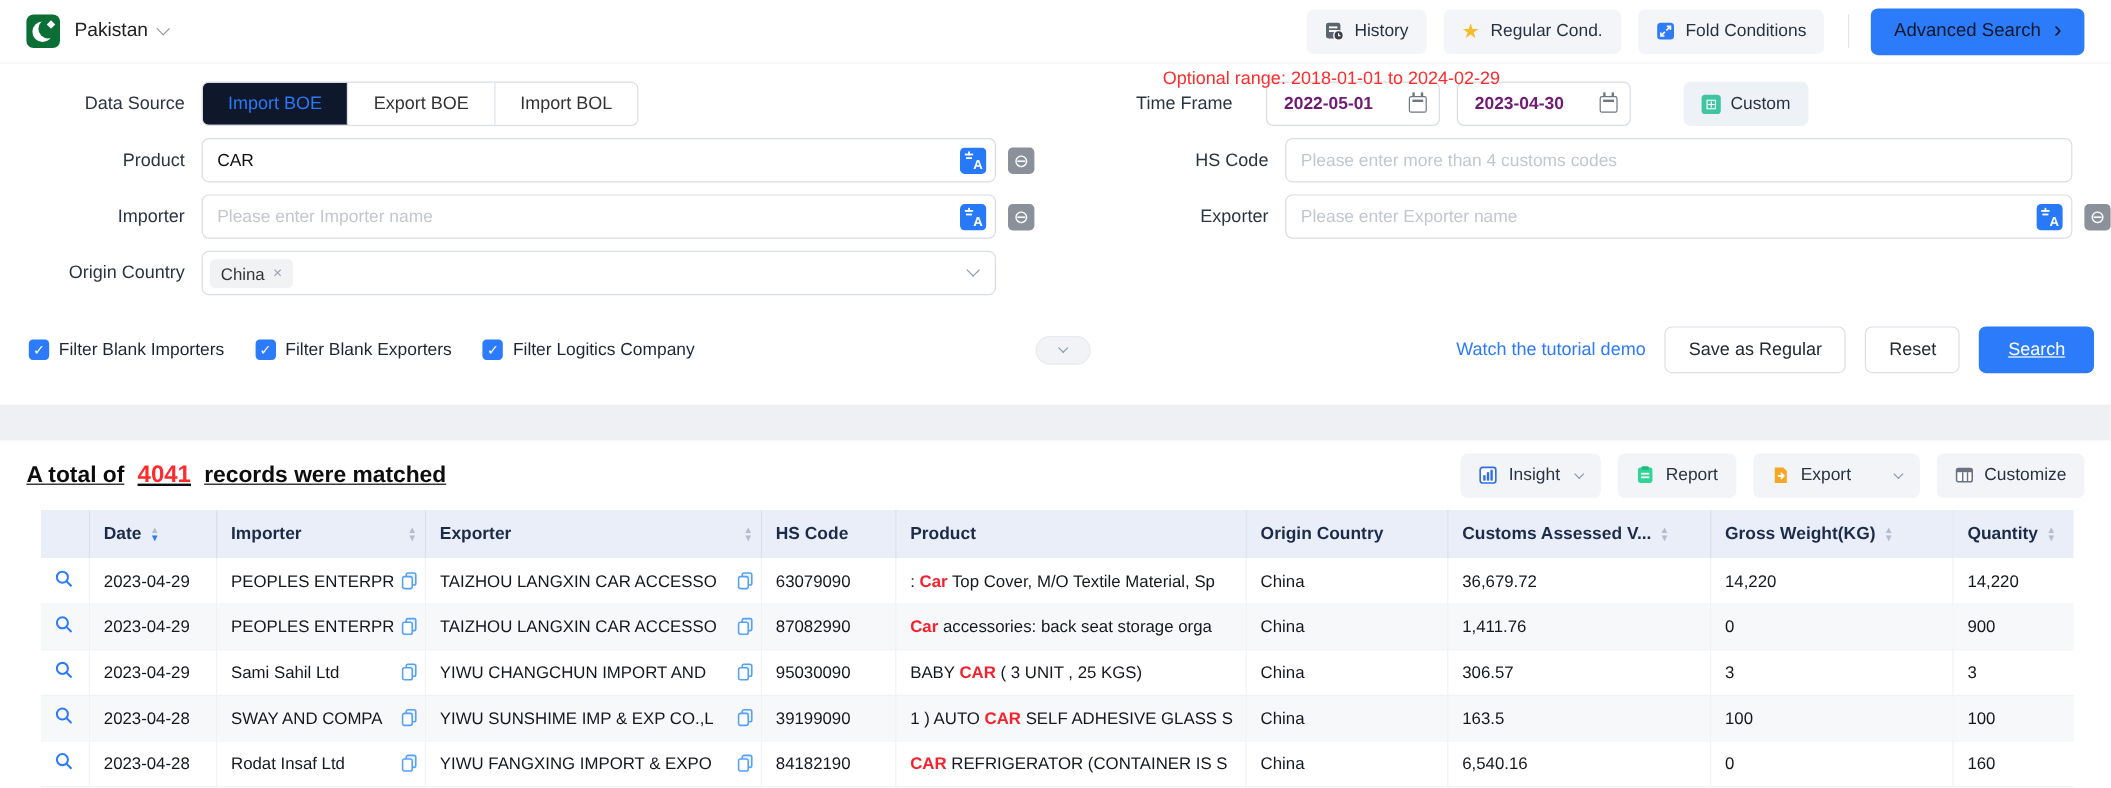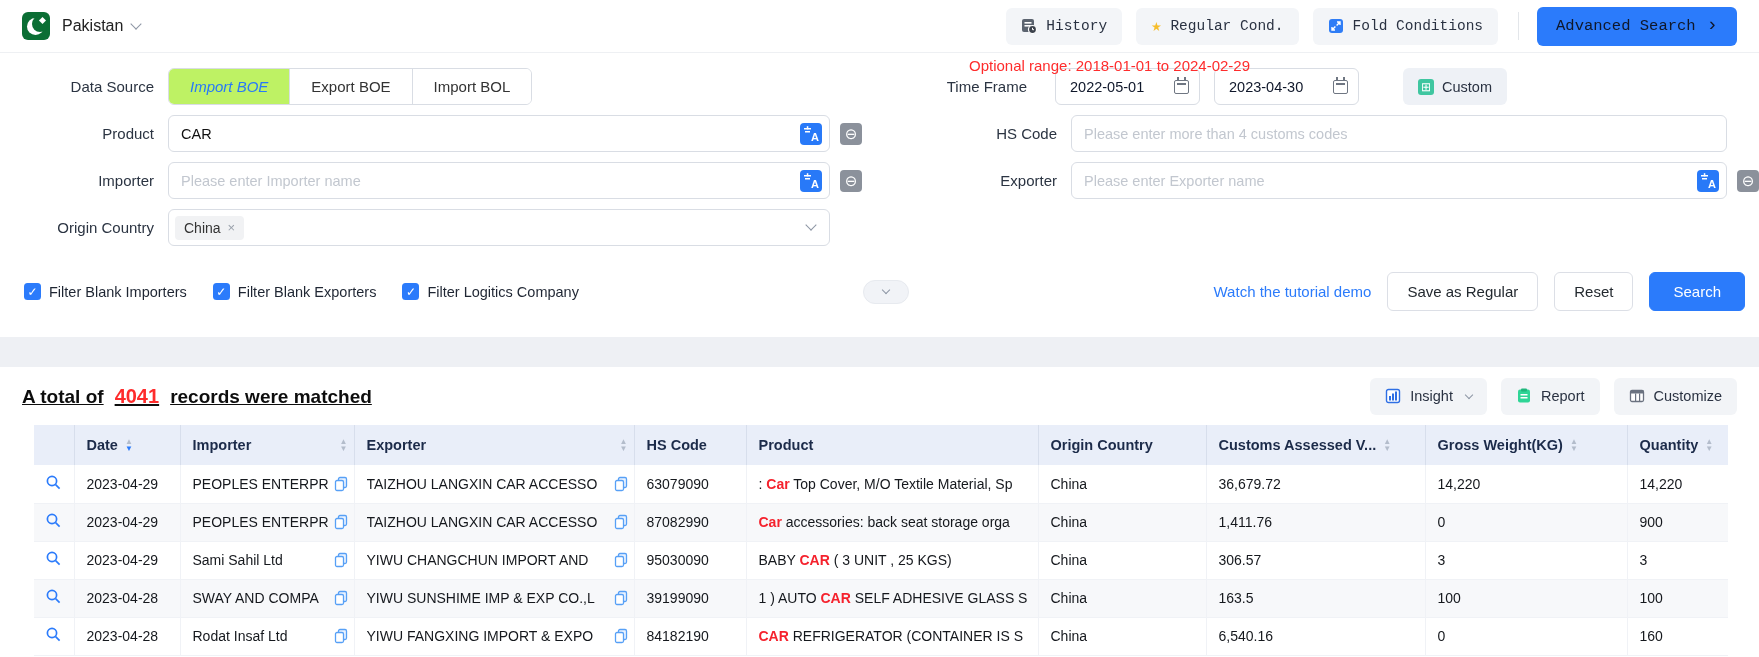--- a/index.html
+++ b/index.html
@@ -14,43 +14,43 @@
   .flag { width:28px; height:28px; border-radius:6px; background:#0b6e34;
           position:relative; overflow:hidden; flex:none; }
   .flag .c1 { position:absolute; width:17px; height:17px; border-radius:50%; background:#fff; left:5px; top:6px; }
   .flag .c2 { position:absolute; width:16px; height:16px; border-radius:50%; background:#0b6e34; left:10px; top:4px; }
   .flag .st { position:absolute; width:5px; height:5px; background:#fff; right:5px; top:6px;
               transform:rotate(45deg); }
   .country { font-size:16px; color:#222; margin:0 9px 0 12px; }
   .chev { width:8px; height:8px; border-right:1.7px solid #8d96a4; border-bottom:1.7px solid #8d96a4;
           transform:rotate(45deg); margin-top:-4px; }
   .chev.sm { width:6px; height:6px; margin-top:-3px; }
-  .tb-right { margin-left:auto; display:flex; align-items:center;font-family:Liberation Mono, monospace; }
+  .tb-right { margin-left:auto; display:flex; align-items:center; }
   .tbtn { height:37px; display:flex; align-items:center; gap:9px; background:#f3f5f8;
           border-radius:6px; padding:0 15px; font-size:14.5px; color:#2a3242; margin-left:14px; cursor:pointer; }
   .star { color:#f6bd2b; font-size:17px; line-height:1; }
   .vdiv { width:1px; height:28px; background:#e3e6ea; margin:0 18px 0 20px; }
   .adv { height:39px; background:#2b7bfb; color:#0f172a; border-radius:6px; display:flex;
          align-items:center; gap:11px; padding:0 19px; font-size:15.5px; cursor:pointer; }
   .adv .arr { font-size:19px; line-height:1; margin-top:-2px; }
   
   .panel { position:relative; padding:15px 0 26px; background:#fff; }
   .frow { display:flex; align-items:center; margin-bottom:10px; }
   .lbl { width:168px; text-align:right; padding-right:14px; font-size:15px; color:#2b3442; flex:none; }
   .seg { display:flex; border:1px solid #d9dde4; border-radius:6px; overflow:hidden; height:37px; }
   .seg .tab { padding:0 21px; display:flex; align-items:center; font-size:15px; color:#333;
               border-right:1px solid #d9dde4; background:#fff; cursor:pointer; }
   .seg .tab:last-child { border-right:none; }
-  .seg .tab.active { background:#bef264; color:#2879f8;font-style:italic; }
+  .seg .tab.active { background:#0f172a; color:#2879f8; }
   .opt-range { position:absolute; top:4px; left:969px; color:#fe2c2c; font-size:15px; }
   .tf-group { margin-left:auto; margin-right:252px; display:flex; align-items:center; }
   .dinp { width:145px; height:37px; border:1px solid #d9dde4; border-radius:6px; display:flex;
           align-items:center; padding:0 10px 0 12px; margin-left:14px; }
-  .dinp input { border:none; outline:none; width:100%; font-size:14.5px; color:#0f172a;
-                font-family:inherit; background:transparent; }
+  .dinp input { border:none; outline:none; width:100%; font-size:14.5px; color:#701a75;
+                font-family:inherit; background:transparent;font-weight:bold; }
   .cal { width:15px; height:14px; border:1.5px solid #6f7682; border-radius:2px; position:relative; flex:none; }
   .cal::before { content:""; position:absolute; left:2px; right:2px; top:2.5px; height:1.5px; background:#6f7682; }
   .cal::after { content:""; position:absolute; left:2px; top:-4px; width:2px; height:3px; background:#6f7682;
                 box-shadow:7px 0 0 #6f7682; }
   .custom-btn { height:37px; background:#eef1f6; border-radius:6px; display:flex; align-items:center;
                 gap:8px; padding:0 15px; margin-left:44px; font-size:14.5px; color:#2a3242; cursor:pointer; }
   .cicon { width:16px; height:16px; border-radius:3px; background:#3fc6a0; color:#fff; font-size:12px;
            display:flex; align-items:center; justify-content:center; line-height:1; }
   .inp { height:37px; border:1px solid #d9dde4; border-radius:6px; display:flex; align-items:center;
          position:relative; background:#fff; }
@@ -73,21 +73,21 @@
   .cb { display:flex; align-items:center; gap:8px; margin-right:26px; cursor:pointer; }
   .cbbox { width:17px; height:17px; background:#2b7bfb; border-radius:3.5px; color:#fff; font-size:12px;
            display:flex; align-items:center; justify-content:center; flex:none; }
   .cb span.cbl { font-size:14.5px; color:#1f2633; }
   .pill { width:46px; height:24px; background:#f1f3f7; border:1px solid #e7eaef; border-radius:12px;
           display:flex; align-items:center; justify-content:center; margin-left:258px; cursor:pointer; }
   .factions { margin-left:auto; display:flex; align-items:center; gap:16px; }
   .link { color:#2b7bfb; font-size:15px; cursor:pointer; }
   .btn { height:39px; border:1px solid #dcdfe6; border-radius:6px; background:#fff; font-size:15px;
          color:#23292f; padding:12px 19px; display:flex; align-items:center; cursor:pointer; }
-  .btn.primary { background:#2b7bfb; color:#fff; border-color:#2b7bfb; padding:0 23px; }
+  .btn.primary { background:#2b7bfb; color:#fff; border-color:#2b7bfb; padding:0 23px;text-decoration:underline; }
   
   .band { height:30px; background:#eef0f4; }
   .rheader { height:58px; display:flex; align-items:center; padding:0 22px; }
   .summary { display:flex; align-items:baseline; gap:11px; font-size:19px; font-weight:700; color:#0d0d0d;text-decoration:underline; }
   .summary .count { color:#fe2c2c; font-size:20px; }
   .toolbar { margin-left:auto; display:flex; gap:14px; }
   .tool { height:37px; background:#f2f4f7; border-radius:6px; display:flex; align-items:center;
           gap:9px; padding:0 15px; font-size:14.5px; color:#2a3242; cursor:pointer; }
   .tool .tchev { margin-left:4px; }
   .tool .segdiv { width:18px; }
@@ -285,20 +285,29 @@
       <svg width="16" height="16" viewBox="0 0 16 16">
         <rect x="2" y="1.5" width="12" height="13" rx="2" fill="#2fd596"></rect>
         <rect x="5" y="0.5" width="6" height="3" rx="1" fill="#1fb67c"></rect>
         <rect x="4.5" y="6" width="7" height="1.5" fill="#fff"></rect>
         <rect x="4.5" y="9" width="7" height="1.5" fill="#fff"></rect>
       </svg>
       <span>Report</span>
     </div>
     <div class="tool">
       <svg width="16" height="16" viewBox="0 0 16 16">
+        <path d="M3 1.5 H10 L13 4.5 V14.5 H3 Z" fill="#f6a623"></path>
+        <path d="M5.5 8.5 H10 M8 6 L10.5 8.5 L8 11" stroke="#fff" stroke-width="1.4" fill="none"></path>
+      </svg>
+      <span>Export</span>
+      <span class="segdiv"></span>
+      <span class="chev sm"></span>
+    </div>
+    <div class="tool">
+      <svg width="16" height="16" viewBox="0 0 16 16">
         <rect x="1.5" y="2.5" width="13" height="11" rx="1.5" fill="#fff" stroke="#6b7280" stroke-width="1.3"></rect>
         <rect x="1.5" y="2.5" width="13" height="3" fill="#6b7280"></rect>
         <rect x="6" y="5.5" width="1.2" height="8" fill="#6b7280"></rect>
         <rect x="10" y="5.5" width="1.2" height="8" fill="#6b7280"></rect>
       </svg>
       <span>Customize</span>
     </div>
   </div>
 </div>
 

